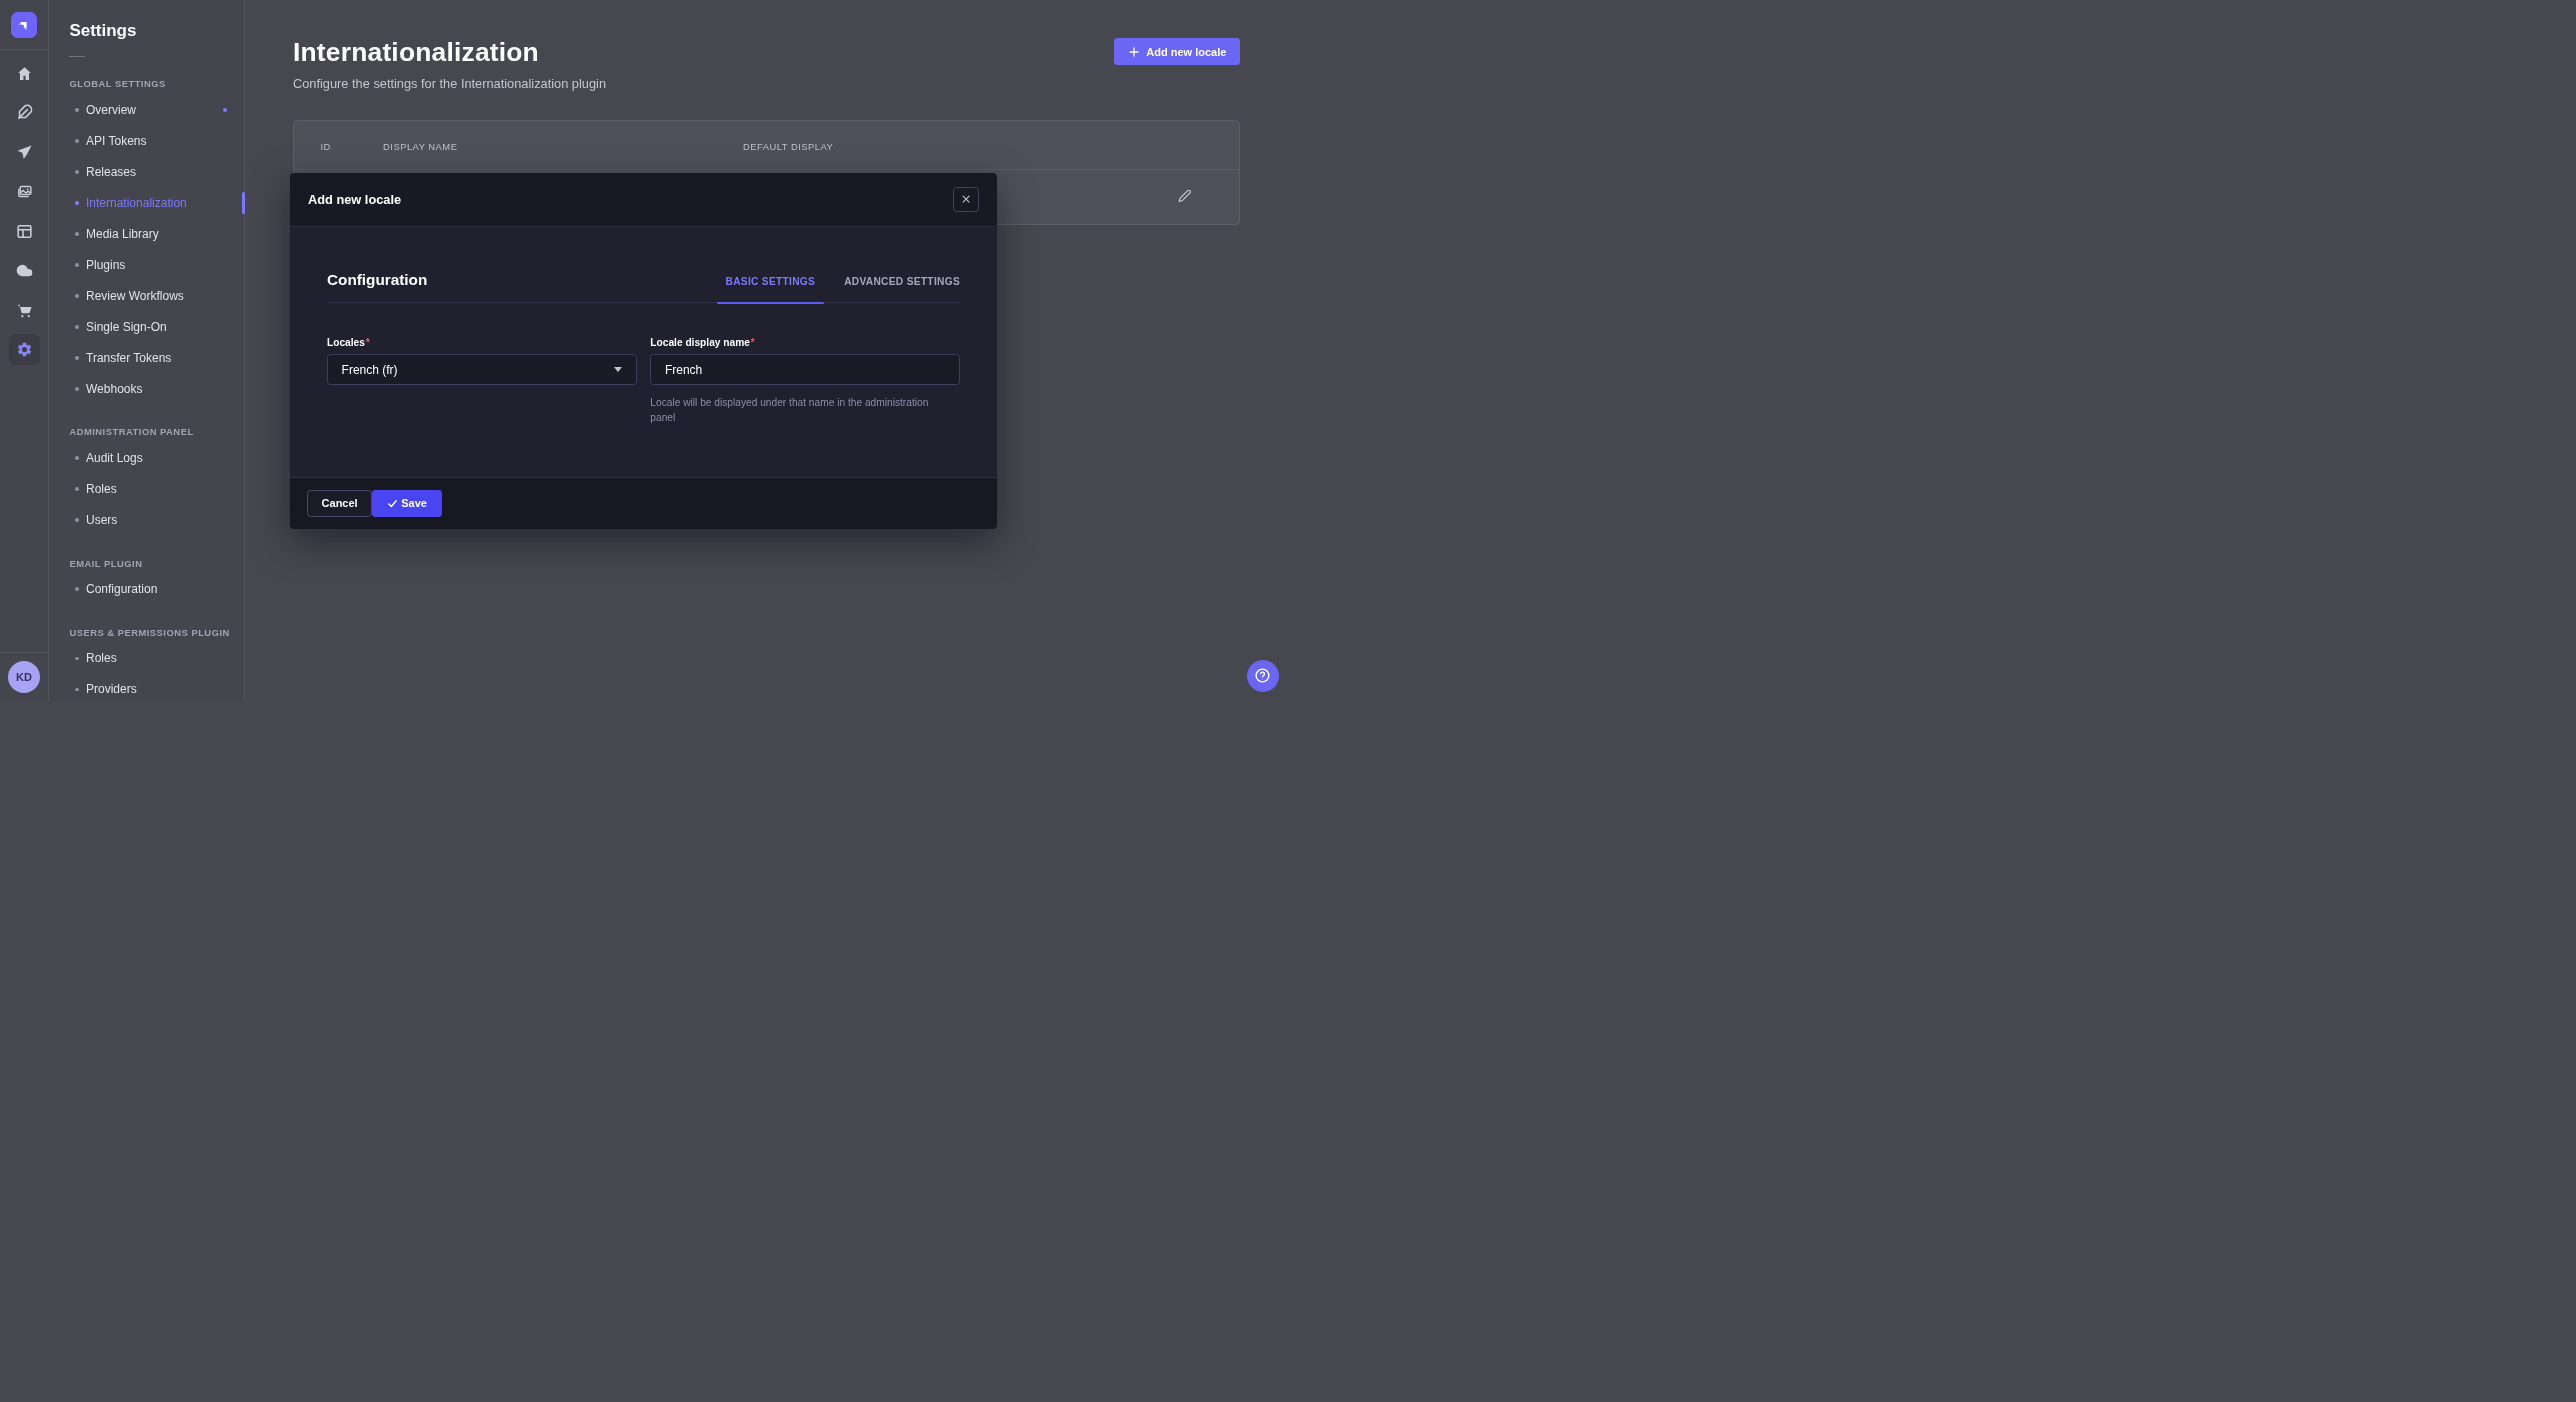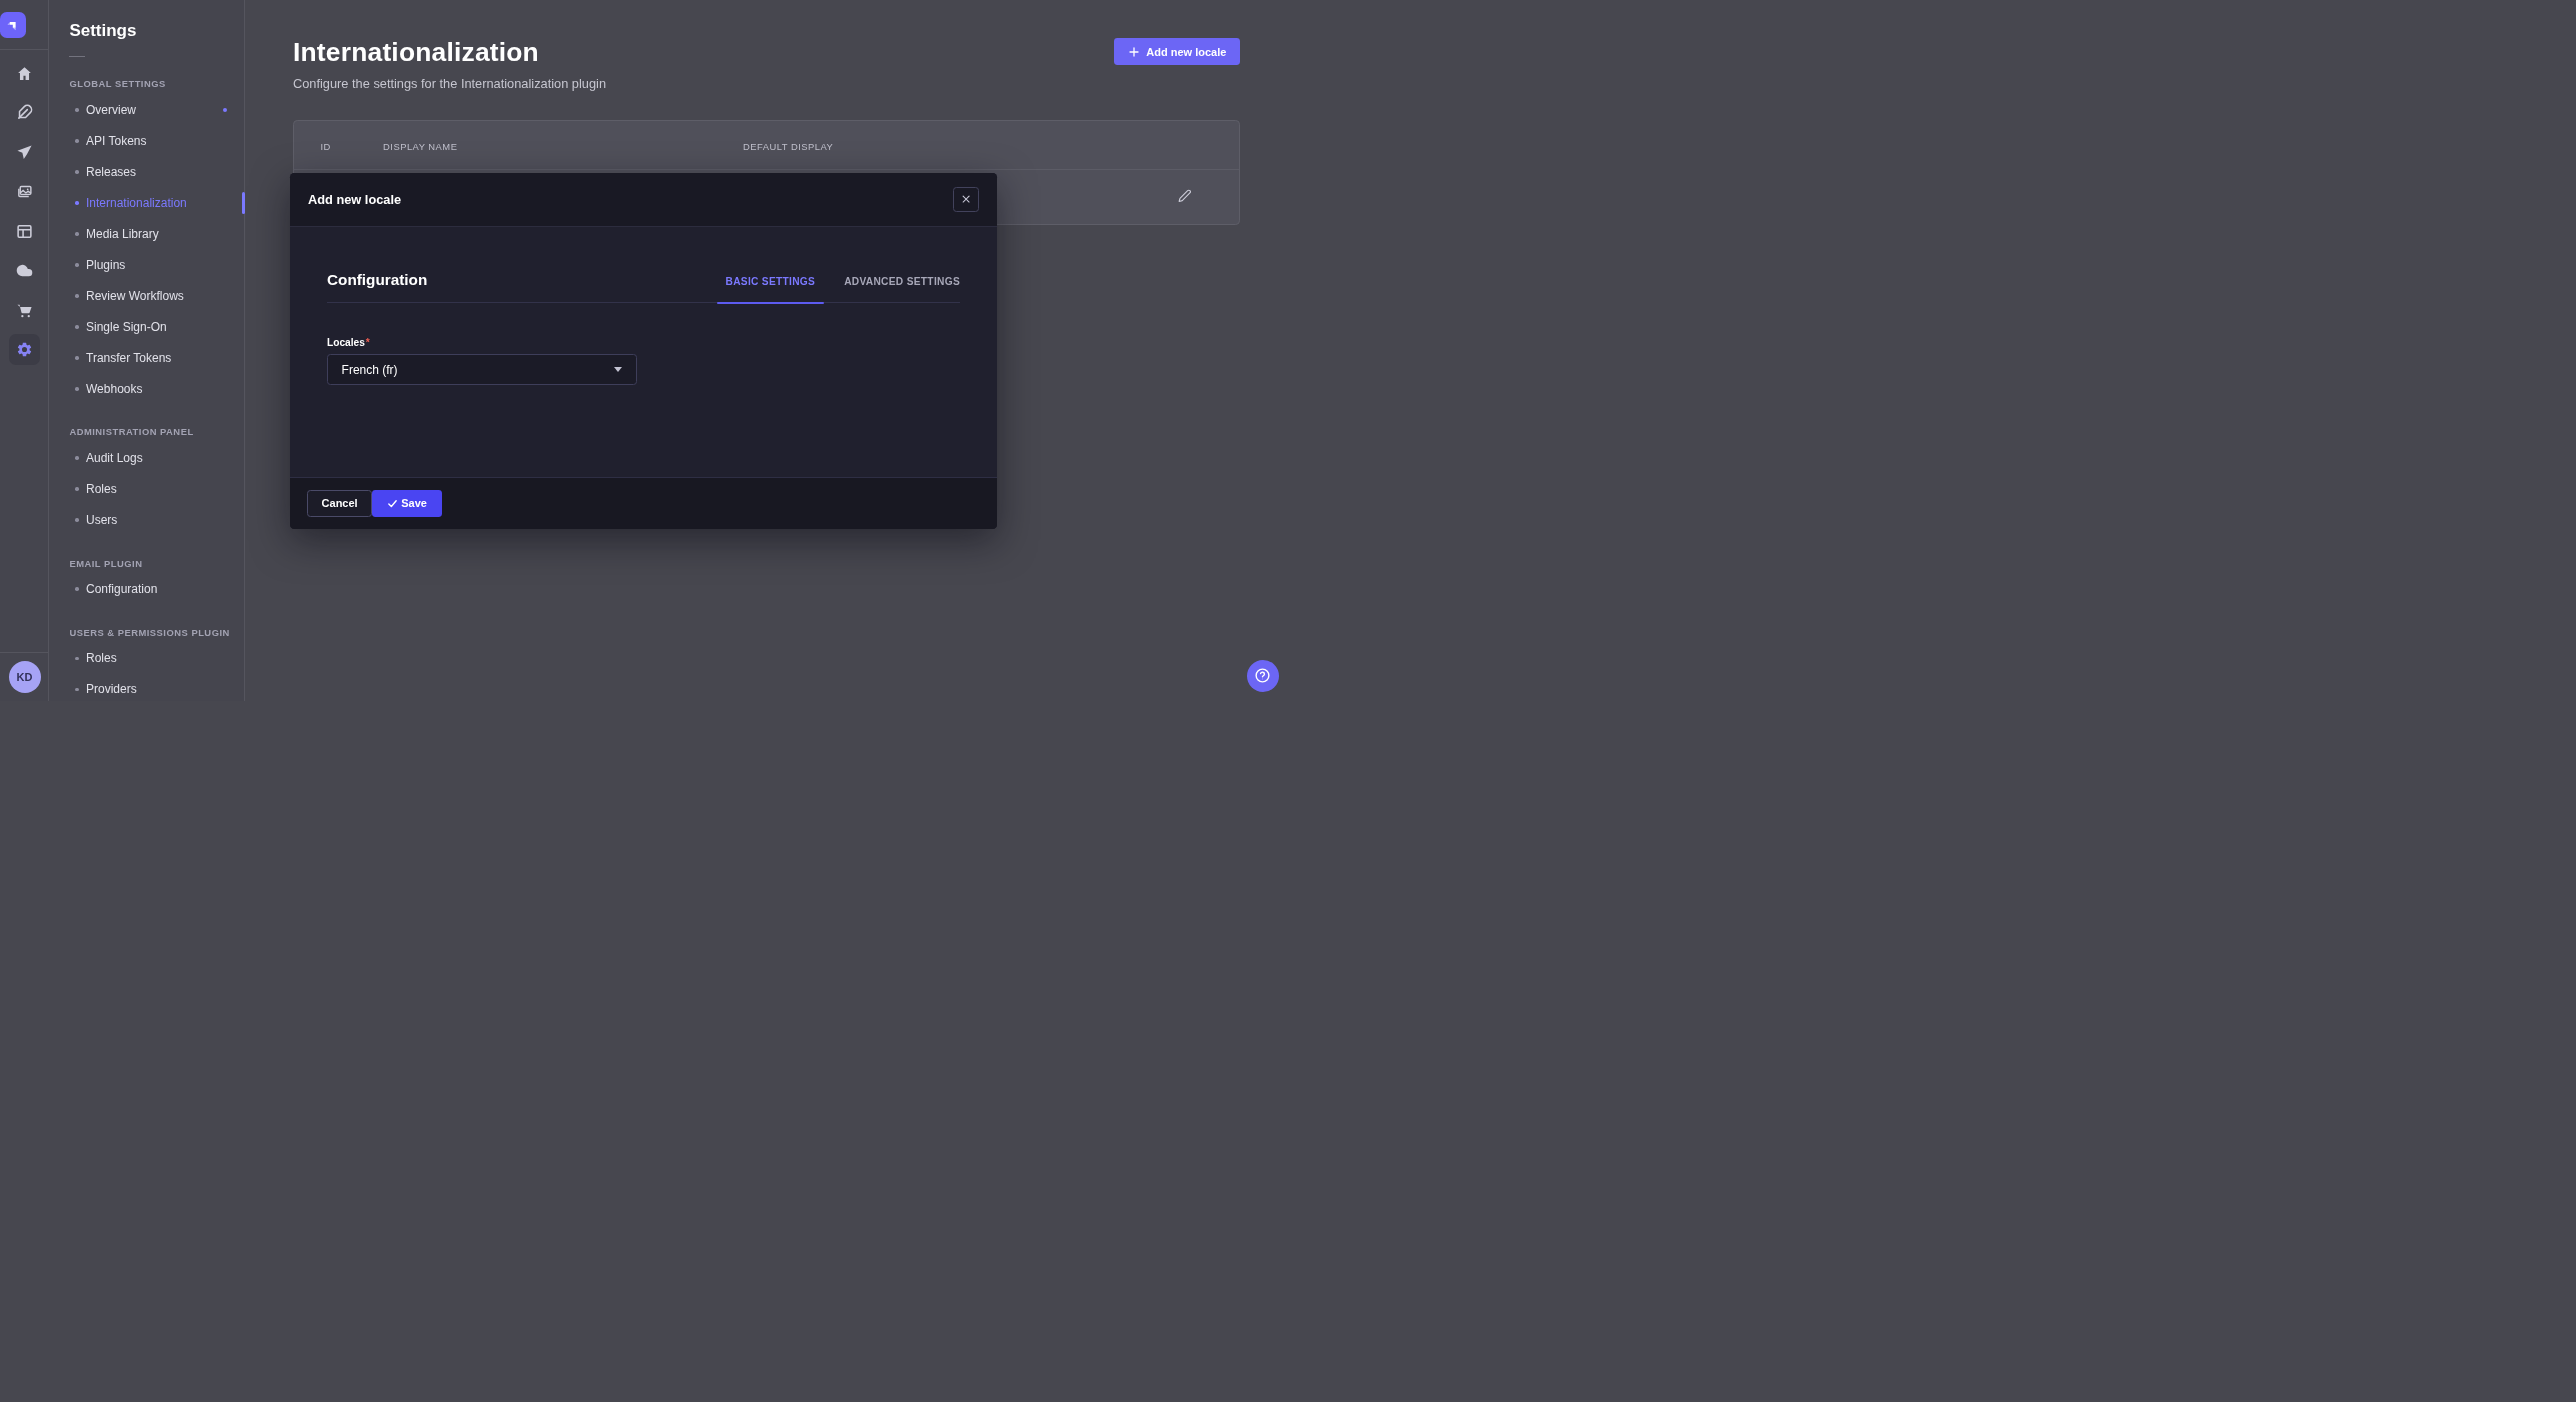--- a/index.html
+++ b/index.html
@@ -9,21 +9,21 @@
     background:#47474F;
     position:relative;
     color:#fff;
   }
   svg { display:block; }
 
   
   .rail {
     position:absolute; left:0; top:0; bottom:0; width:49px;
     background:#45454E; border-right:0.9px solid #55555E;
-    display:flex; flex-direction:column; 
+    display:flex; flex-direction:column; align-items:center;
   }
   .rail-logo {
     width:25.6px; height:25.6px; margin-top:12px; border-radius:6.8px;
     background:#6D64F9; display:flex; align-items:center; justify-content:center;
     cursor:pointer;
   }
   .rail-divider { width:49px; height:0.9px; background:#55555E; margin-top:11px; }
   .rail-nav { display:flex; flex-direction:column; align-items:center; margin-top:8.5px; gap:8.5px; }
   .rail-btn {
     width:31px; height:31px; border-radius:6.8px;
@@ -378,20 +378,27 @@
     <div class="form-grid">
       <div>
         <label class="field-label">
           <span>Locales</span><span class="required">*</span>
         </label>
         <div class="select-box">
           <span>French (fr)</span>
           <span class="caret-down"></span>
         </div>
       </div>
+      <div>
+        <label class="field-label">
+          <span>Locale display name</span><span class="required">*</span>
+        </label>
+        <input class="text-input" type="text" value="French" style="">
+        <div class="field-hint">Locale will be displayed under that name in the administration panel</div>
+      </div>
     </div>
   </div>
 
   <div class="modal-footer">
     <button class="cancel-btn">Cancel</button>
     <button class="save-btn">
       <svg width="11" height="11" viewBox="0 0 24 24" fill="none" stroke="currentColor" stroke-width="3" stroke-linecap="round" stroke-linejoin="round">
           <polyline points="4 13 9.5 18.5 20 6"></polyline>
         </svg>
       <span>Save</span>

